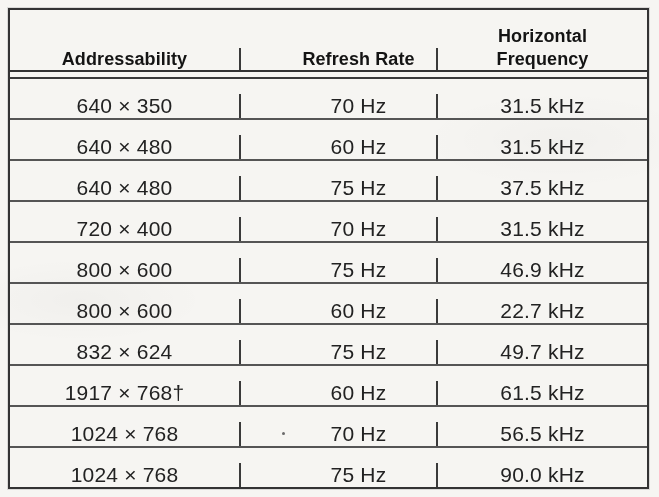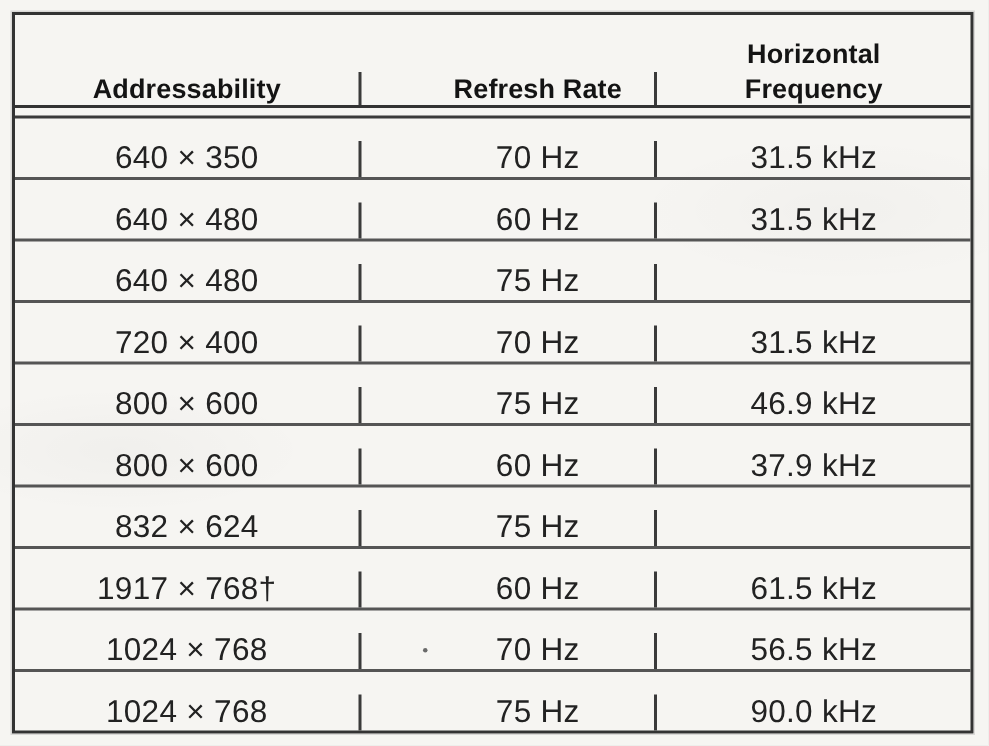--- a/index.html
+++ b/index.html
@@ -106,43 +106,45 @@
 
     <div class="row">
       <div class="cell col-1">640 × 480</div>
       <div class="cell col-2">60 Hz</div>
       <div class="cell col-3">31.5 kHz</div>
     </div>
 
     <div class="row">
       <div class="cell col-1">640 × 480</div>
       <div class="cell col-2">75 Hz</div>
+      <div class="cell col-3">37.5 kHz</div>
     </div>
 
     <div class="row">
       <div class="cell col-1">720 × 400</div>
       <div class="cell col-2">70 Hz</div>
       <div class="cell col-3">31.5 kHz</div>
     </div>
 
     <div class="row">
       <div class="cell col-1">800 × 600</div>
       <div class="cell col-2">75 Hz</div>
       <div class="cell col-3">46.9 kHz</div>
     </div>
 
     <div class="row">
       <div class="cell col-1">800 × 600</div>
       <div class="cell col-2">60 Hz</div>
-      <div class="cell col-3">37.9 kHz</div>
+      <div class="cell col-3">22.7 kHz</div>
     </div>
 
     <div class="row">
       <div class="cell col-1">832 × 624</div>
       <div class="cell col-2">75 Hz</div>
+      <div class="cell col-3">49.7 kHz</div>
     </div>
 
     <div class="row">
       <div class="cell col-1">1917 × 768†</div>
       <div class="cell col-2">60 Hz</div>
       <div class="cell col-3">61.5 kHz</div>
     </div>
 
     <div class="row">
       <div class="cell col-1">1024 × 768</div>

